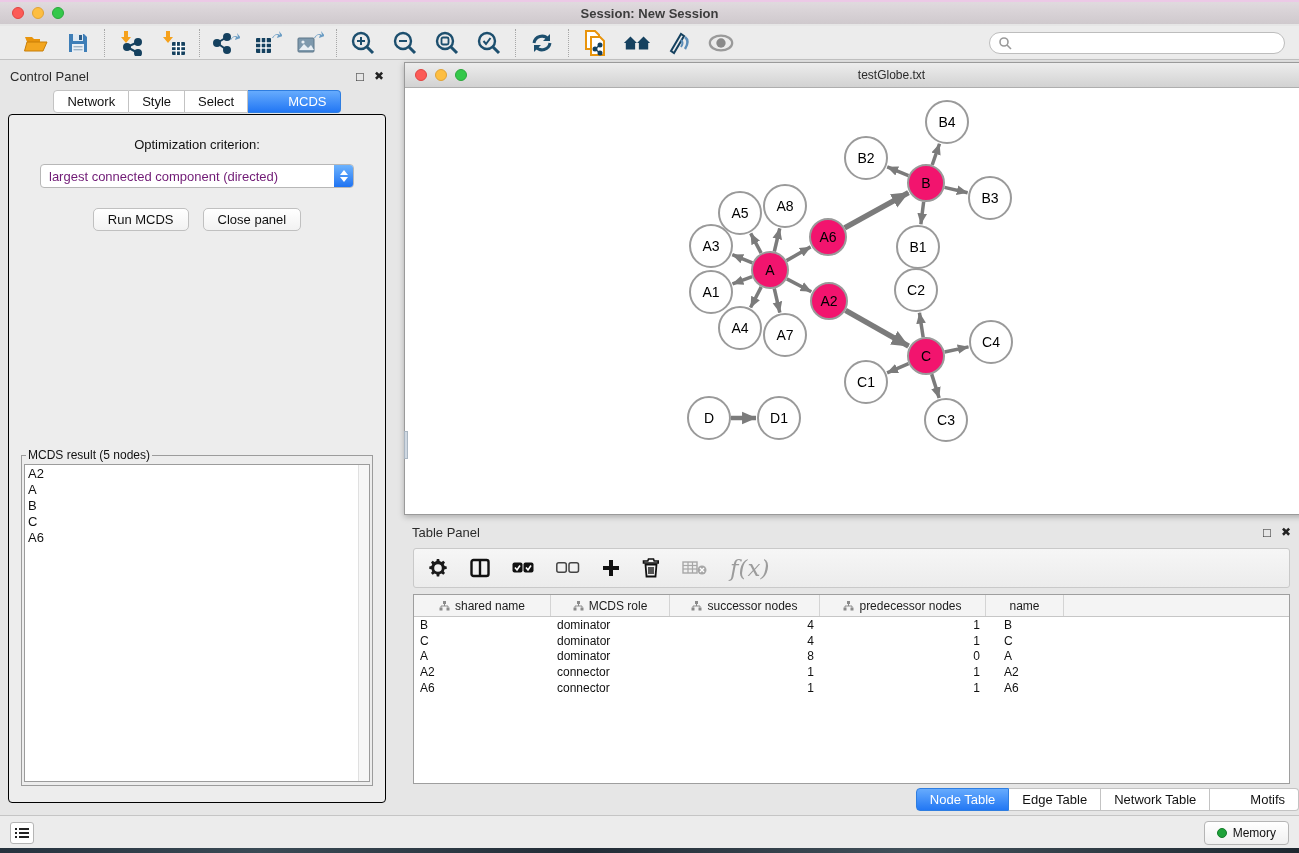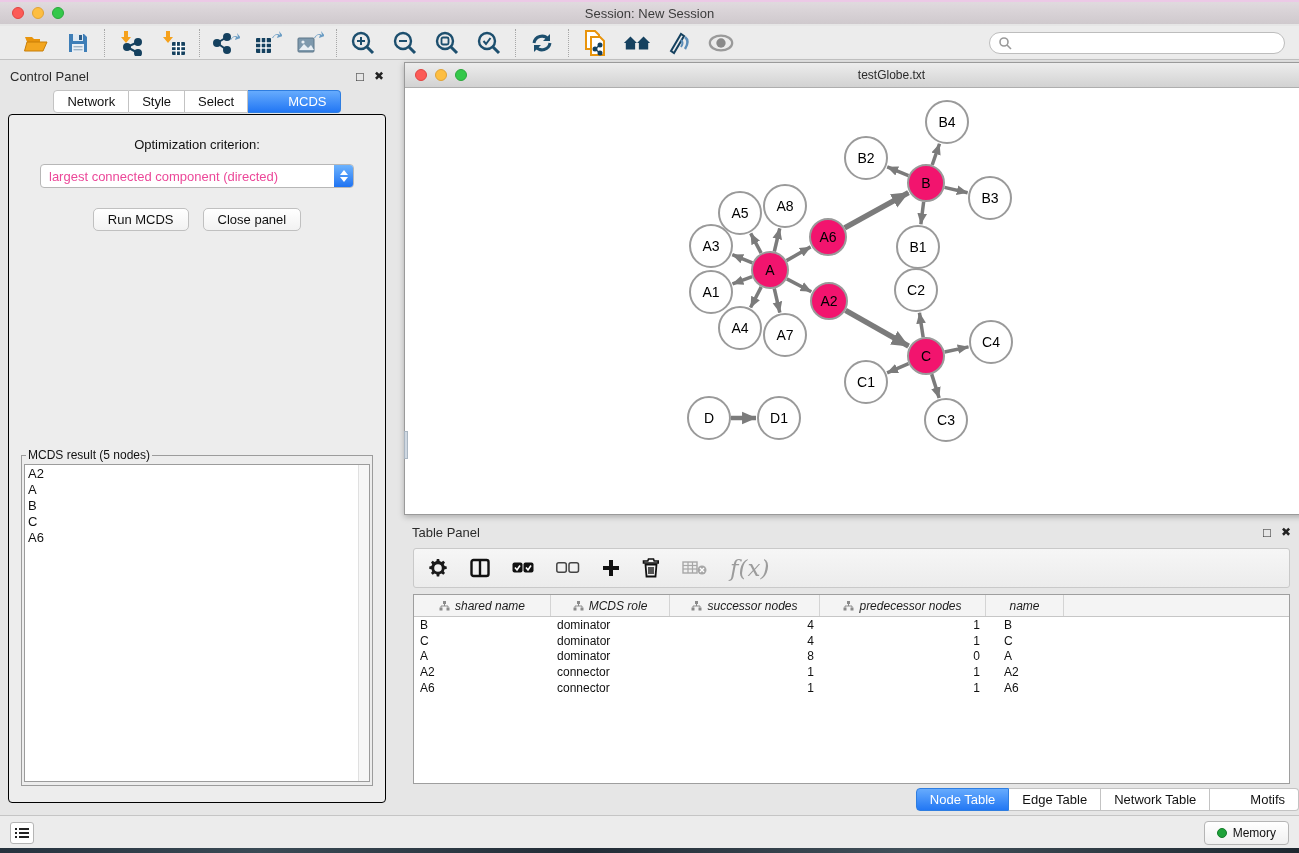--- a/index.html
+++ b/index.html
@@ -3,21 +3,21 @@
 <meta charset="utf-8">
 <style>
   * { margin:0; padding:0; box-sizing:border-box; }
   html,body { width:1299px; height:853px; }
   body { font-family:"Liberation Sans", sans-serif; background:#e4e4e4; overflow:hidden; }
   .app { position:relative; width:1299px; height:853px; background:#e6e6e6; }
 
   
   .titlebar { position:absolute; top:0; left:0; right:0; height:24px;
     background:linear-gradient(#e0dade,#cfc9cd); border-top:2px solid #ecc9e6;
-    display:flex; align-items:center; justify-content:center; }
+    display:flex; align-items:center; justify-content:center;font-weight:bold; }
   .titlebar .title { font-size:13px; color:#3c3c3c; }
   .lights { position:absolute; left:12px; top:5px; display:flex; gap:8px; }
   .light { width:12px; height:12px; border-radius:50%; }
   .light.red { background:#fc5b57; border:1px solid #e14441; }
   .light.yellow { background:#fdbe41; border:1px solid #e0a335; }
   .light.green { background:#34c84a; border:1px solid #2aa73c; }
 
   
   .toolbar { position:absolute; top:26px; left:0; right:0; height:34px; background:#ececec;
     border-bottom:1px solid #c2c2c2; display:flex; align-items:center; padding:0 10px; }
@@ -43,21 +43,21 @@
     font-size:13px; color:#111; cursor:pointer; }
   .seg:first-child { border-left:1px solid #c3c3c3; border-radius:4px 0 0 4px; }
   .seg:last-child { border-radius:0 4px 4px 0;padding-left:40px; }
   .seg.active { background:linear-gradient(#66abfd,#2277f4); border-color:#2e7de0; color:#fff; }
   .cp-content { position:absolute; left:6px; right:6px; top:50px; bottom:10px;
     background:#ededed; border:1px solid #000000; border-radius:4px; padding:14px 8px 10px 8px;
     display:flex; flex-direction:column; }
   .opt-label { text-align:center; font-size:13px; color:#111; margin-top:8px; }
   .combo { margin:12px auto 0 auto; width:314px; height:24px; background:#fff;
     border:1px solid #b7b7b7; border-radius:4px; display:flex; align-items:center; cursor:pointer; }
-  .combo .combo-text { flex:1; font-size:13px; color:#ec4899; padding:0 8px; white-space:nowrap; }
+  .combo .combo-text { flex:1; font-size:13px; color:#701a75; padding:0 8px; white-space:nowrap; }
   .combo .combo-stepper { width:19px; height:22px; border-radius:0 3px 3px 0;
     background:linear-gradient(#6db3fd,#1f73f2); display:flex; flex-direction:column;
     align-items:center; justify-content:center; gap:2px; }
   .arr-up { width:0; height:0; border-left:4px solid transparent; border-right:4px solid transparent; border-bottom:5px solid #fff; }
   .arr-dn { width:0; height:0; border-left:4px solid transparent; border-right:4px solid transparent; border-top:5px solid #fff; }
   .cp-buttons { display:flex; justify-content:center; gap:14px; margin-top:20px; }
   .btn { background:linear-gradient(#ffffff,#f2f2f2); border:1px solid #c0c0c0; border-radius:5px;
     font-size:13px; color:#111; padding:3px 14px; cursor:pointer; }
   .cp-spacer { flex:1; }
   .result-group { border:1px solid #9c9c9c; margin:0 4px 6px 4px; padding:2px;
@@ -84,21 +84,21 @@
     background:#cfd8e2; border:1px solid #aab6c2; }
 
   
   .table-panel { position:absolute; left:404px; top:520px; width:895px; height:293px; }
   .tp-toolbar { margin:4px 9px 0 9px; height:40px; background:linear-gradient(#f6f6f6,#ececec);
     border:1px solid #c9c9c9; border-radius:3px; display:flex; align-items:center; gap:22px; padding:0 14px; }
   .tp-btn { display:flex; align-items:center; justify-content:center; cursor:pointer; }
   .fx { font-family:"DejaVu Serif", serif; font-style:italic; font-size:23px; color:#9c9c9c; }
   .data-table { margin:6px 9px 0 9px; height:190px; background:#fff; border:1px solid #9e9e9e; overflow:hidden; }
   .tr { display:grid; grid-template-columns:137px 119px 150px 166px 78px 1fr; }
-  .thead { background:#f4f4f4; border-bottom:1px solid #c6c6c6; height:22px;font-style:italic; }
+  .thead { background:#f4f4f4; border-bottom:1px solid #c6c6c6; height:22px; }
   .th { display:flex; align-items:center; justify-content:center; gap:5px; font-size:12px;
     color:#1c1c1c; border-right:1px solid #d4d4d4; cursor:pointer; }
   .th:last-child { border-right:none; }
   .td { font-size:12px; color:#111; padding:1px 6px; line-height:14.5px; white-space:nowrap; }
   .td.num { text-align:right; }
   .td.name-col { padding-left:18px; }
   .tbody .tr { height:15.7px; cursor:default; }
   .tp-tabs-row { display:flex; justify-content:flex-end; margin-top:4px; }
 
   

